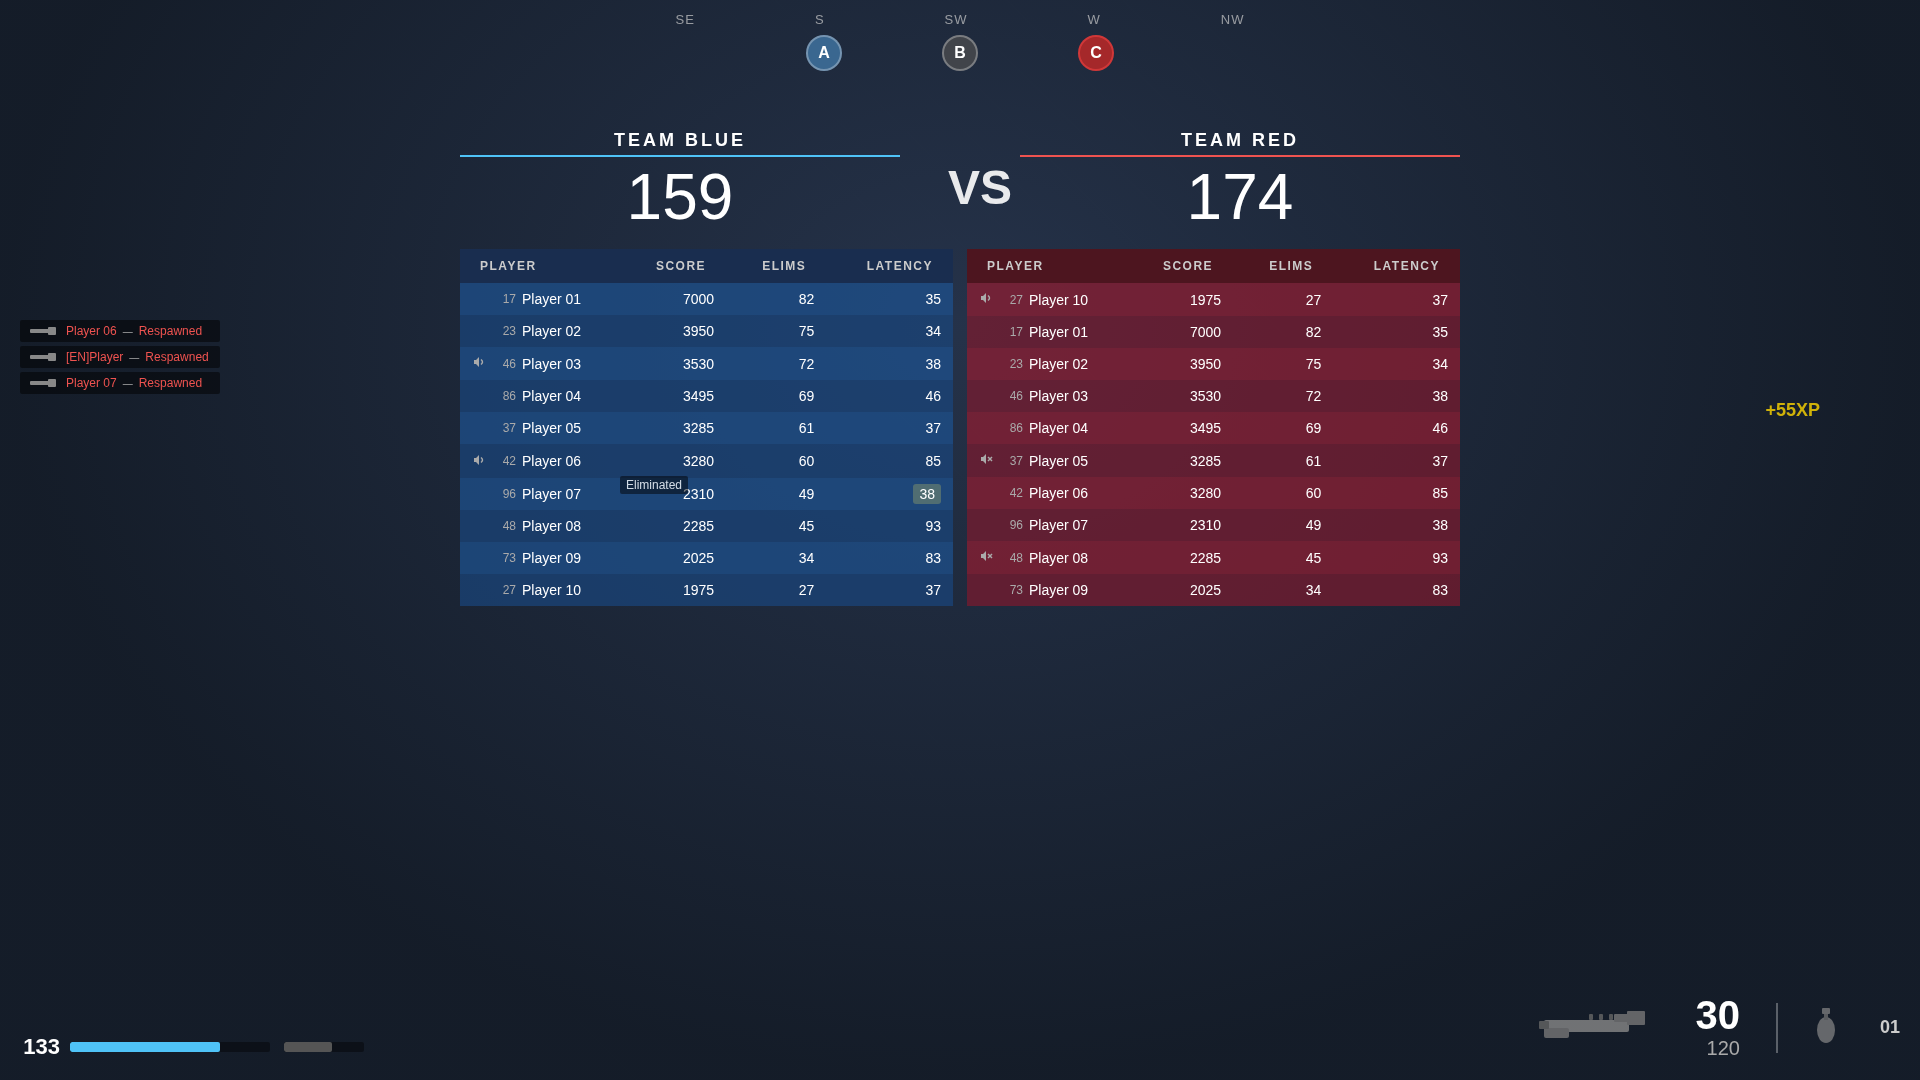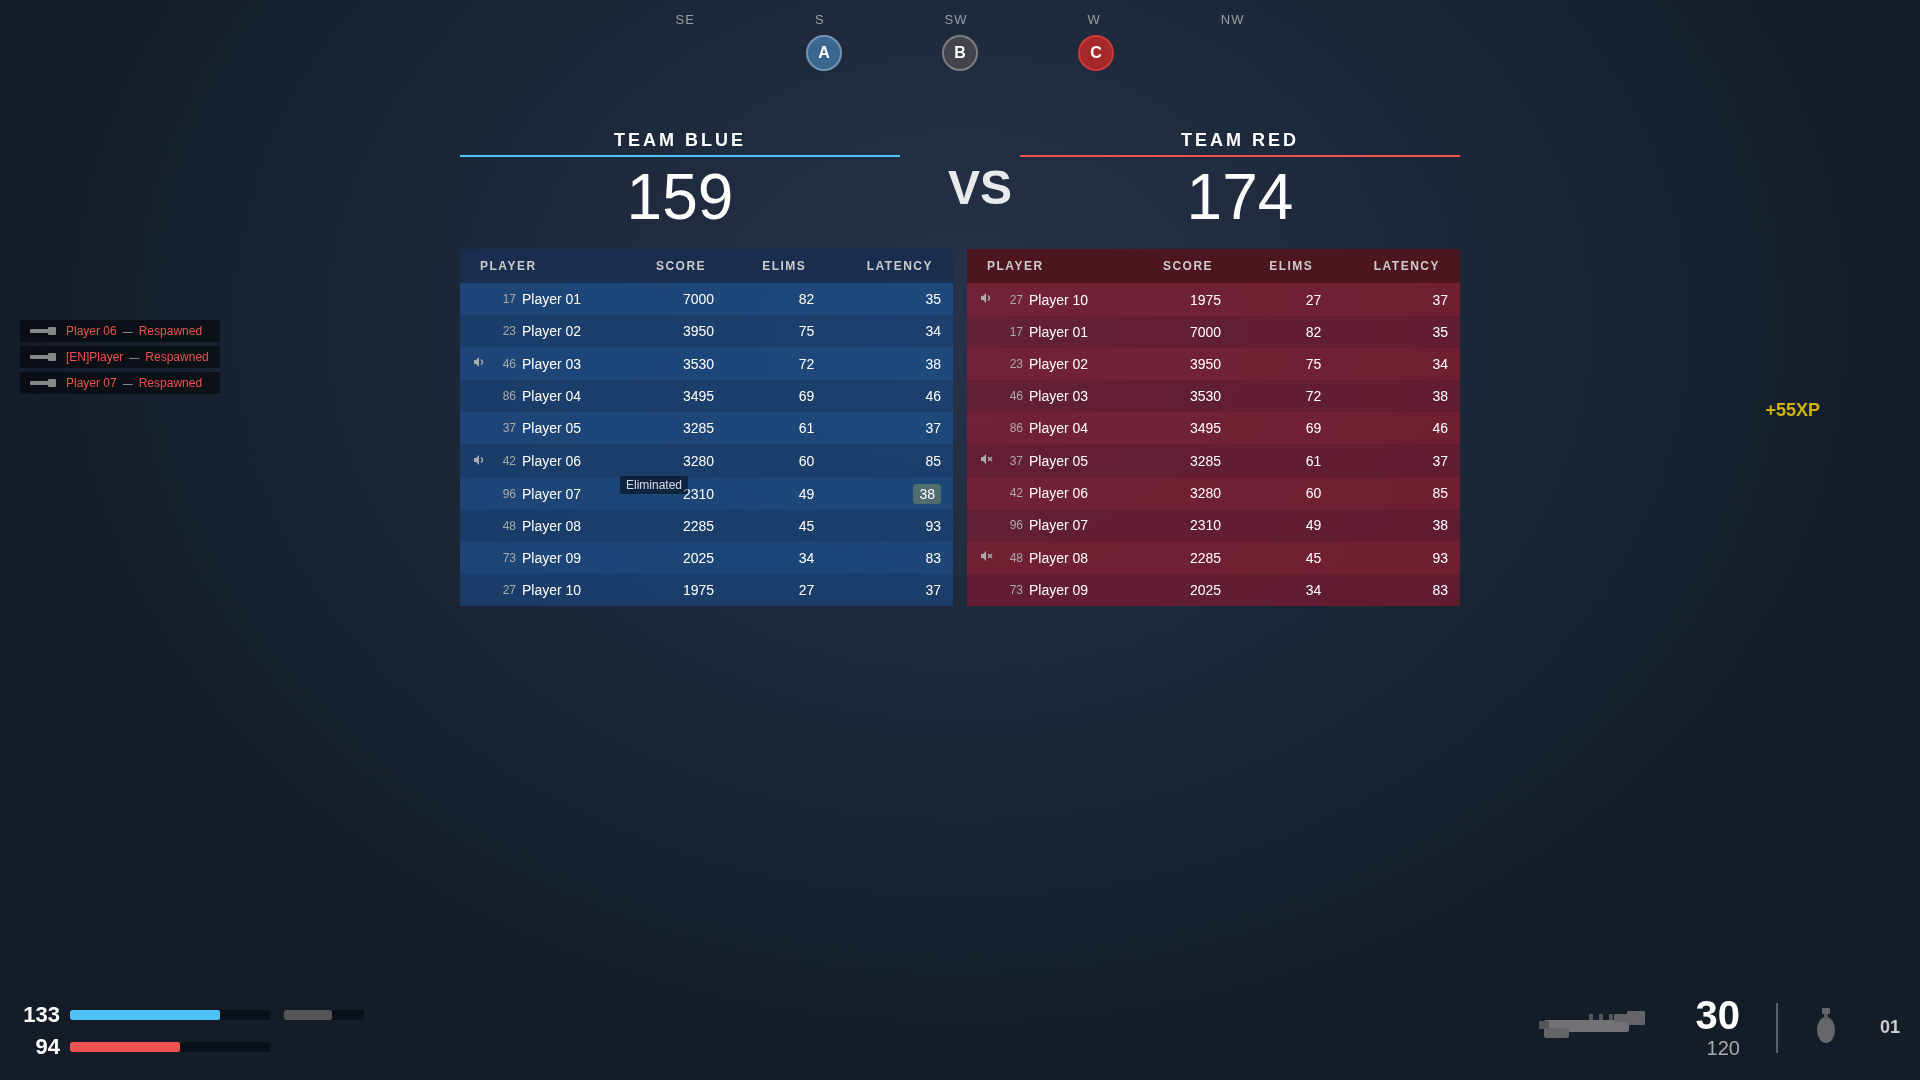--- a/index.html
+++ b/index.html
@@ -730,26 +730,20 @@
   <div class="health-bars">
     <div class="health-row">
       <span class="health-num">133</span>
       <div class="health-bar-container">
         <div class="health-bar-fill health-bar-blue" style="width: 75%"></div>
       </div>
       <div class="health-bar-container" style="width:80px; margin-left:4px;">
         <div class="health-bar-fill" style="width:60%; background:#555;"></div>
       </div>
     </div>
-    <div class="health-row">
-      <span class="health-num">94</span>
-      <div class="health-bar-container">
-        <div class="health-bar-fill health-bar-red" style="width: 55%"></div>
-      </div>
-    </div>
   </div>
 </div>
 
 <div class="weapon-hud">
 
   <div class="weapon-icon">
     <svg width="120" height="40" viewBox="0 0 120 40">
       <rect x="5" y="14" width="85" height="12" rx="2" fill="#888"></rect>
       <rect x="75" y="8" width="30" height="8" rx="1" fill="#777"></rect>
       <rect x="88" y="5" width="18" height="14" rx="1" fill="#777"></rect>

